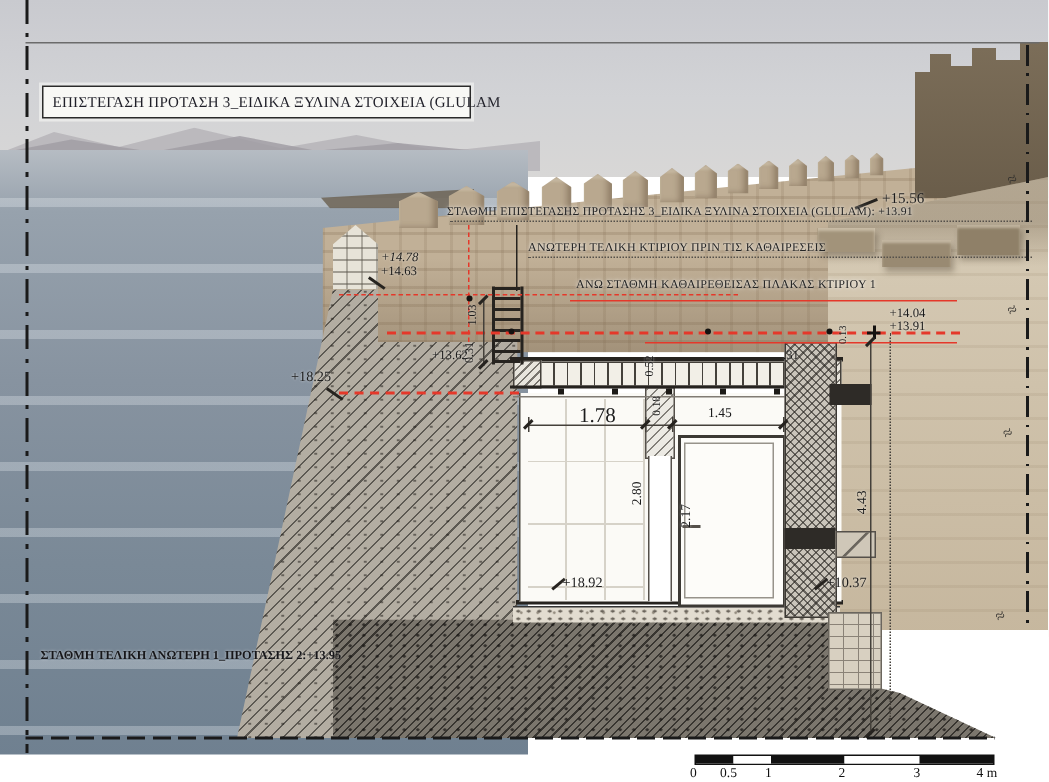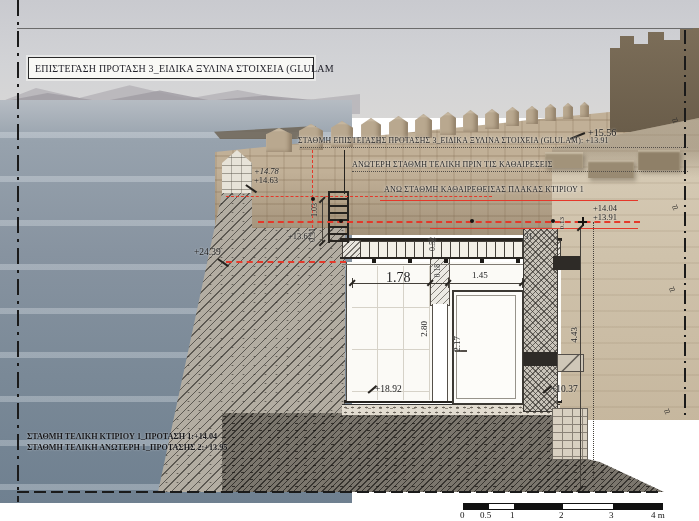--- a/index.html
+++ b/index.html
@@ -257,30 +257,30 @@
   <div class="slash" style="left:576px;top:488px;"></div>
   <div class="dotlead" style="left:300px;top:147px;width:388px;"></div>
   <div class="dotlead" style="left:352px;top:171px;width:336px;"></div>
   <div class="leader" style="left:570px;top:138px;width:16px;transform:rotate(-22deg);"></div>
   <div class="leader" style="left:246px;top:184px;width:13px;transform:rotate(35deg);"></div>
   <div class="leader" style="left:218px;top:258px;width:13px;transform:rotate(35deg);"></div>
   <div class="leader" style="left:368px;top:392px;width:11px;transform:rotate(-40deg);"></div>
   <div class="leader" style="left:543px;top:392px;width:11px;transform:rotate(-40deg);"></div>
 
   <div class="note" style="left:298px;top:136px;font-size:7.8px;">ΣΤΑΘΜΗ ΕΠΙΣΤΕΓΑΣΗΣ ΠΡΟΤΑΣΗΣ 3_ΕΙΔΙΚΑ ΞΥΛΙΝΑ ΣΤΟΙΧΕΙΑ (GLULAM): +13.91</div>
-  <div class="note" style="left:352px;top:160px;font-size:8px;">ΑΝΩΤΕΡΗ ΣΤΑΘΜΗ ΤΕΛΙΚΗ ΠΡΙΝ ΤΙΣ ΚΑΘΑΙΡΕΣΕΙΣ</div>
+  <div class="note" style="left:352px;top:160px;font-size:8px;">ΑΝΩΤΕΡΗ ΤΕΛΙΚΗ ΚΤΙΡΙΟΥ ΠΡΙΝ ΤΙΣ ΚΑΘΑΙΡΕΣΕΙΣ</div>
   <div class="note" style="left:384px;top:185px;font-size:8px;">ΑΝΩ ΣΤΑΘΜΗ ΚΑΘΑΙΡΕΘΕΙΣΑΣ ΠΛΑΚΑΣ ΚΤΙΡΙΟΥ 1</div>
 
   <div class="lbl" style="left:588px;top:127px;font-size:10px;">+15.56</div>
   <div class="lbl" style="left:254px;top:166px;font-size:8.5px;font-style:italic;">+14.78</div>
   <div class="lbl" style="left:254px;top:175px;font-size:8.5px;">+14.63</div>
   <div class="lbl" style="left:593px;top:203px;font-size:8.5px;">+14.04</div>
   <div class="lbl" style="left:593px;top:212px;font-size:8.5px;">+13.91</div>
   <div class="lbl" style="left:288px;top:231px;font-size:8.5px;">+13.62</div>
-  <div class="lbl" style="left:194px;top:247px;font-size:9.5px;">+24.39</div>
+  <div class="lbl" style="left:194px;top:247px;font-size:9.5px;">+18.25</div>
   <div class="lbl" style="left:375px;top:384px;font-size:9.5px;">+18.92</div>
   <div class="lbl" style="left:551px;top:384px;font-size:9.5px;">+10.37</div>
 
   <div class="lbl" style="left:386px;top:270px;font-size:14px;">1.78</div>
   <div class="vtext" style="left:433px;top:264px;font-size:7.5px;">0.18</div>
   <div class="lbl" style="left:472px;top:270px;font-size:9px;">1.45</div>
   <div class="vtext" style="left:419px;top:321px;font-size:9px;">2.80</div>
   <div class="vtext" style="left:452px;top:336px;font-size:9px;">2.17</div>
   <div class="vtext" style="left:569px;top:327px;font-size:9px;">4.43</div>
   <div class="vtext" style="left:310px;top:203px;font-size:8px;">1.03</div>
@@ -296,21 +296,20 @@
   <span class="break" style="left:672px;top:114px;">≈</span>
   <span class="break" style="left:672px;top:201px;">≈</span>
   <span class="break" style="left:669px;top:283px;">≈</span>
   <span class="break" style="left:664px;top:405px;">≈</span>
 
   <div class="abs titlebox">
     <span>ΕΠΙΣΤΕΓΑΣΗ ΠΡΟΤΑΣΗ 3_ΕΙΔΙΚΑ ΞΥΛΙΝΑ ΣΤΟΙΧΕΙΑ (GLULAM</span>
   </div>
 
   <div class="abs legend">
-    <div>ΣΤΑΘΜΗ ΤΕΛΙΚΗ ΚΤΙΡΙΟΥ 1_ΠΡΟΤΑΣΗ 1:+14.04</div>
     <div>ΣΤΑΘΜΗ ΤΕΛΙΚΗ ΑΝΩΤΕΡΗ 1_ΠΡΟΤΑΣΗΣ 2:+13.95</div>
   </div>
 
   <div class="abs paper-bottom"></div>
 
   <div class="abs scalebar">
     <div class="sb-bar">
       <div class="sb-seg" style="width:24.75px;background:#111;"></div>
       <div class="sb-seg" style="width:24.75px;background:#fff;"></div>
       <div class="sb-seg" style="width:49.5px;background:#111;"></div>

